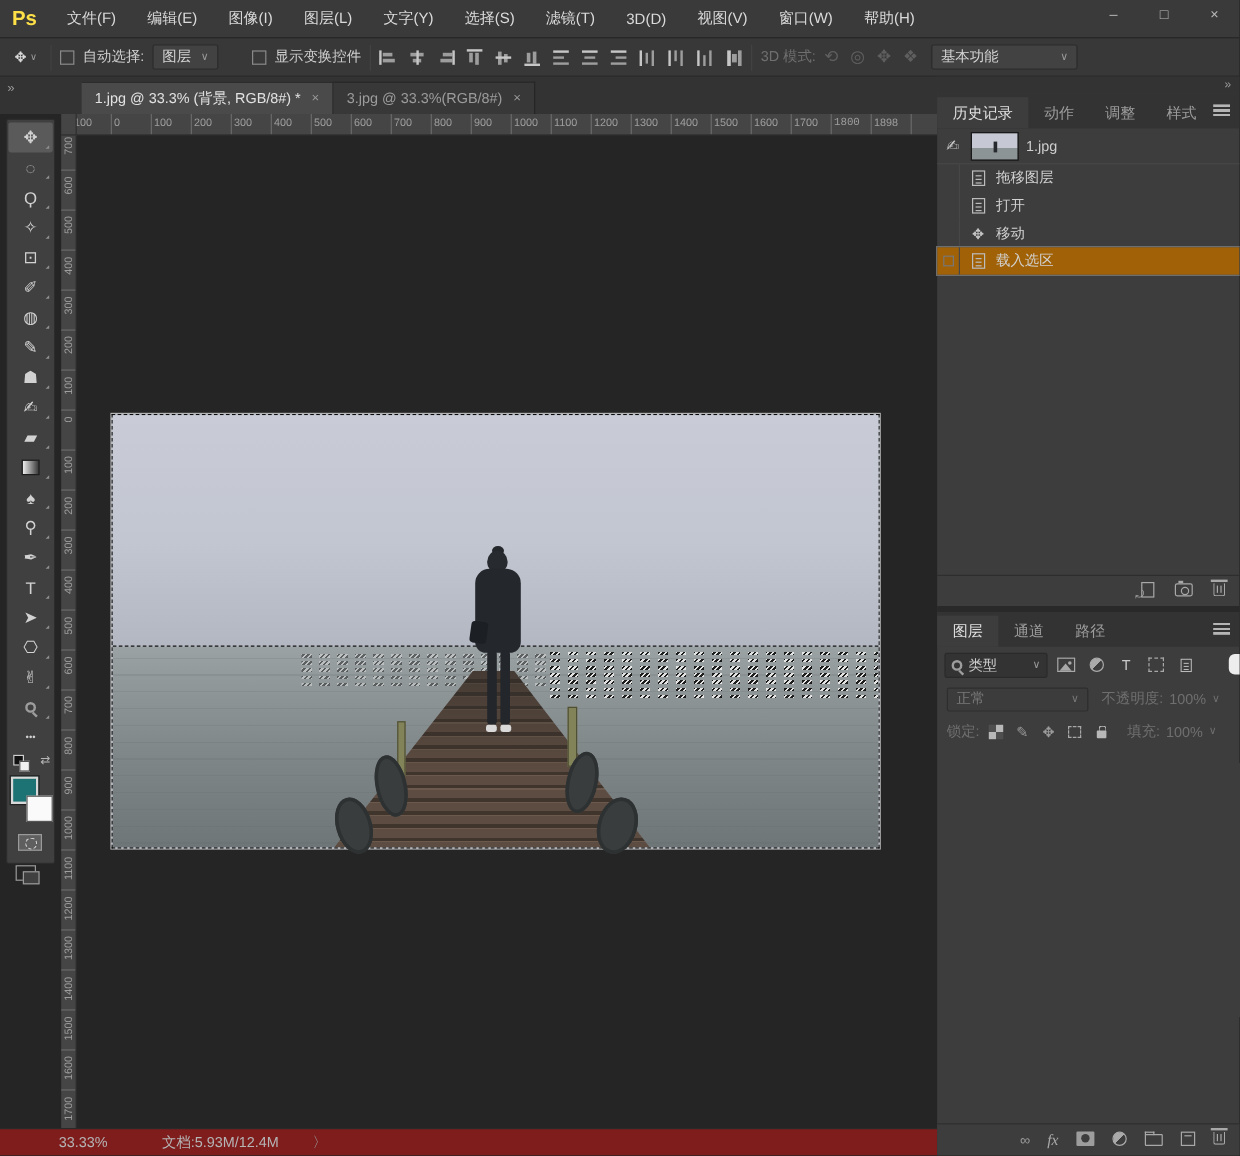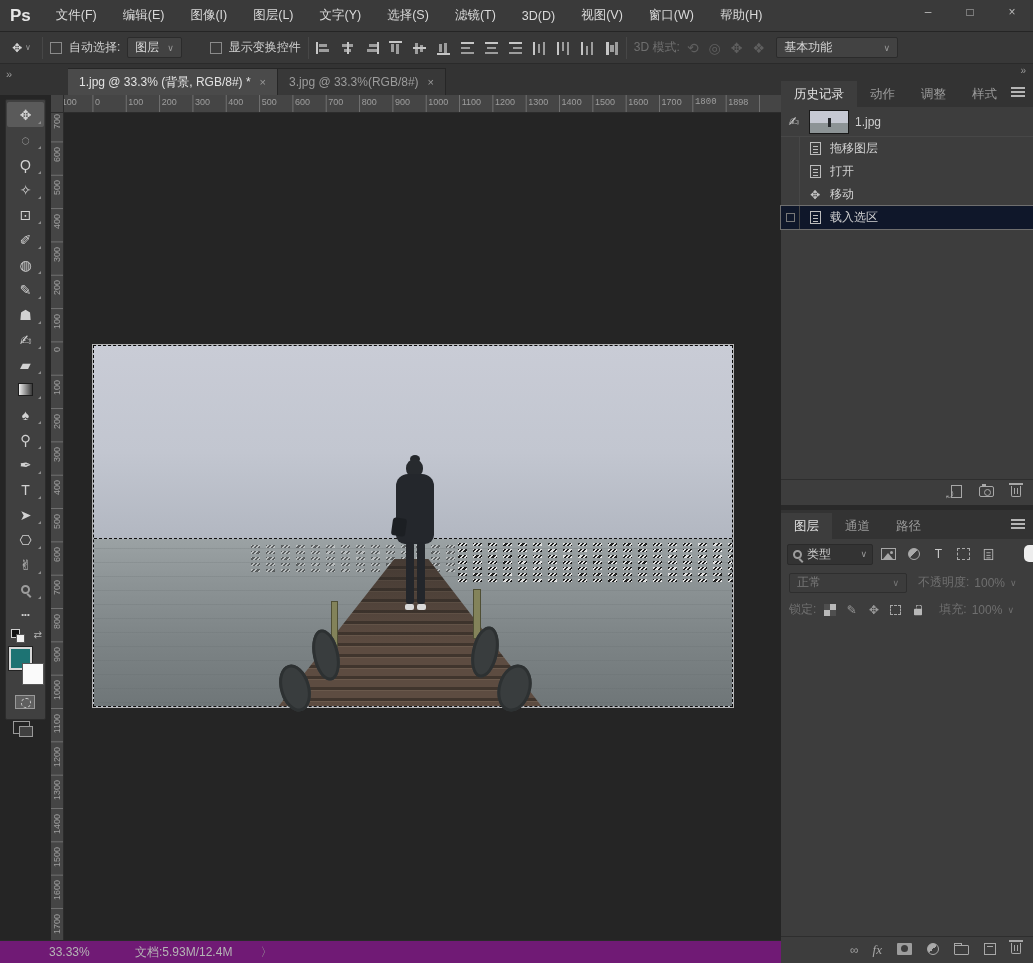--- a/index.html
+++ b/index.html
@@ -3,21 +3,21 @@
 <meta charset="utf-8">
 <style>
   *{margin:0;padding:0;box-sizing:border-box}
   html,body{width:1033px;height:963px}
   body{position:relative;background:#252525;font-family:"Liberation Sans","DejaVu Sans",sans-serif;
        font-size:12px;color:#cfcfcf;overflow:hidden;-webkit-font-smoothing:antialiased}
 
   
   .titlebar{position:absolute;left:0;top:0;width:1033px;height:32px;background:#3a3a3a;
             border-bottom:1px solid #252525;display:flex;align-items:center}
-  .ps-logo{color:#e5e5e5;font-weight:bold;font-size:17px;padding:0 12px 0 10px;letter-spacing:0}
+  .ps-logo{color:#fde047;font-weight:bold;font-size:17px;padding:0 12px 0 10px;letter-spacing:0}
   .menus{display:flex;height:100%;align-items:center}
   .menu-item{padding:0 13px;color:#dadada;font-size:12.5px;cursor:default}
   .win-controls{margin-left:auto;display:flex;align-self:flex-start}
   .win-btn{width:42px;height:24px;display:flex;align-items:center;justify-content:center;
            color:#b9b9b9;font-size:12px}
 
   
   .optionsbar{position:absolute;left:0;top:32px;width:1033px;height:32px;background:#383838;
               border-bottom:1px solid #2a2a2a;display:flex;align-items:center;gap:7px;padding:0 8px}
   .sep{width:1px;height:22px;background:#2d2d2d;border-right:1px solid #474747}
@@ -128,21 +128,21 @@
   .p-head{position:absolute;left:20px;top:1px;width:17px;height:18px;background:#272a2e;border-radius:50% 50% 45% 45%}
   .p-bun{position:absolute;left:24px;top:-3px;width:10px;height:8px;background:#24272b;border-radius:50%}
   .p-body{position:absolute;left:10px;top:16px;width:38px;height:70px;background:#24272c;border-radius:12px 12px 9px 9px}
   .p-bag{position:absolute;left:6px;top:60px;width:14px;height:18px;background:#1c1f23;border-radius:3px;transform:rotate(8deg)}
   .p-leg1{position:absolute;left:20px;top:84px;width:8px;height:62px;background:#23262b;border-radius:3px}
   .p-leg2{position:absolute;left:31px;top:84px;width:8px;height:62px;background:#23262b;border-radius:3px}
   .p-shoe1{position:absolute;left:19px;top:146px;width:9px;height:6px;background:#d9d9d9;border-radius:2px}
   .p-shoe2{position:absolute;left:31px;top:146px;width:9px;height:6px;background:#d9d9d9;border-radius:2px}
 
   
-  .statusbar{position:absolute;left:0;top:940px;width:781px;height:23px;background:#701a75;
+  .statusbar{position:absolute;left:0;top:940px;width:781px;height:23px;background:#7f1d1d;
              border-top:1px solid #2a2a2a;display:flex;align-items:center;color:#b5b5b5}
   .status-zoom{margin-left:49px;width:72px}
   .status-doc{margin-left:14px}
   .status-chev{margin-left:28px;color:#9a9a9a}
 
   
   .panels{position:absolute;left:781px;top:64px;width:252px;height:899px;background:#3d3d3d}
   .panel-strip{height:14px;background:#333;text-align:right;padding-right:8px;color:#9a9a9a;
                font-size:10px;letter-spacing:-1px;line-height:13px}
   .ptabs{height:29px;background:#333;display:flex;align-items:flex-end;position:relative}
@@ -151,21 +151,21 @@
   .pmenu{position:absolute;right:8px;top:9px;width:14px;height:10px;
          background:repeating-linear-gradient(180deg,#b5b5b5 0 2px,transparent 2px 4px)}
 
   
   .hist-content{height:372px;position:relative}
   .hist-row{height:23px;display:flex;align-items:center;position:relative}
   .hist-src{width:19px;height:100%;border-right:1px solid #474747;display:flex;align-items:center;justify-content:center}
   .hist-src .box{width:9px;height:9px;border:1px solid #777}
   .hist-row .ricon{width:30px;display:flex;justify-content:center;color:#c4c4c4}
   .hist-row .rlabel{color:#d2d2d2}
-  .hist-row.selected{background:#0f172a;outline:1px solid #6e6e6e}
+  .hist-row.selected{background:#a16207;outline:1px solid #6e6e6e}
   .snap-row{height:30px;display:flex;align-items:center;gap:6px;padding-left:4px;border-bottom:1px solid #474747}
   .snap-brush{color:#c9c9c9;font-size:13px;width:18px;text-align:center}
   .snap-thumb{width:40px;height:24px;border:1px solid #191919;
       background:linear-gradient(180deg,#c6c9d3 0 55%,#8d9496 55% 100%)}
   .snap-thumb::after{content:"";display:block;width:3px;height:9px;background:#26292d;margin:7px auto 0}
   .hist-bottom{height:26px;border-top:1px solid #2e2e2e;display:flex;align-items:center;justify-content:flex-end;
                gap:17px;padding-right:12px}
   .panel-gap{height:5px;background:#292929}
 
   

